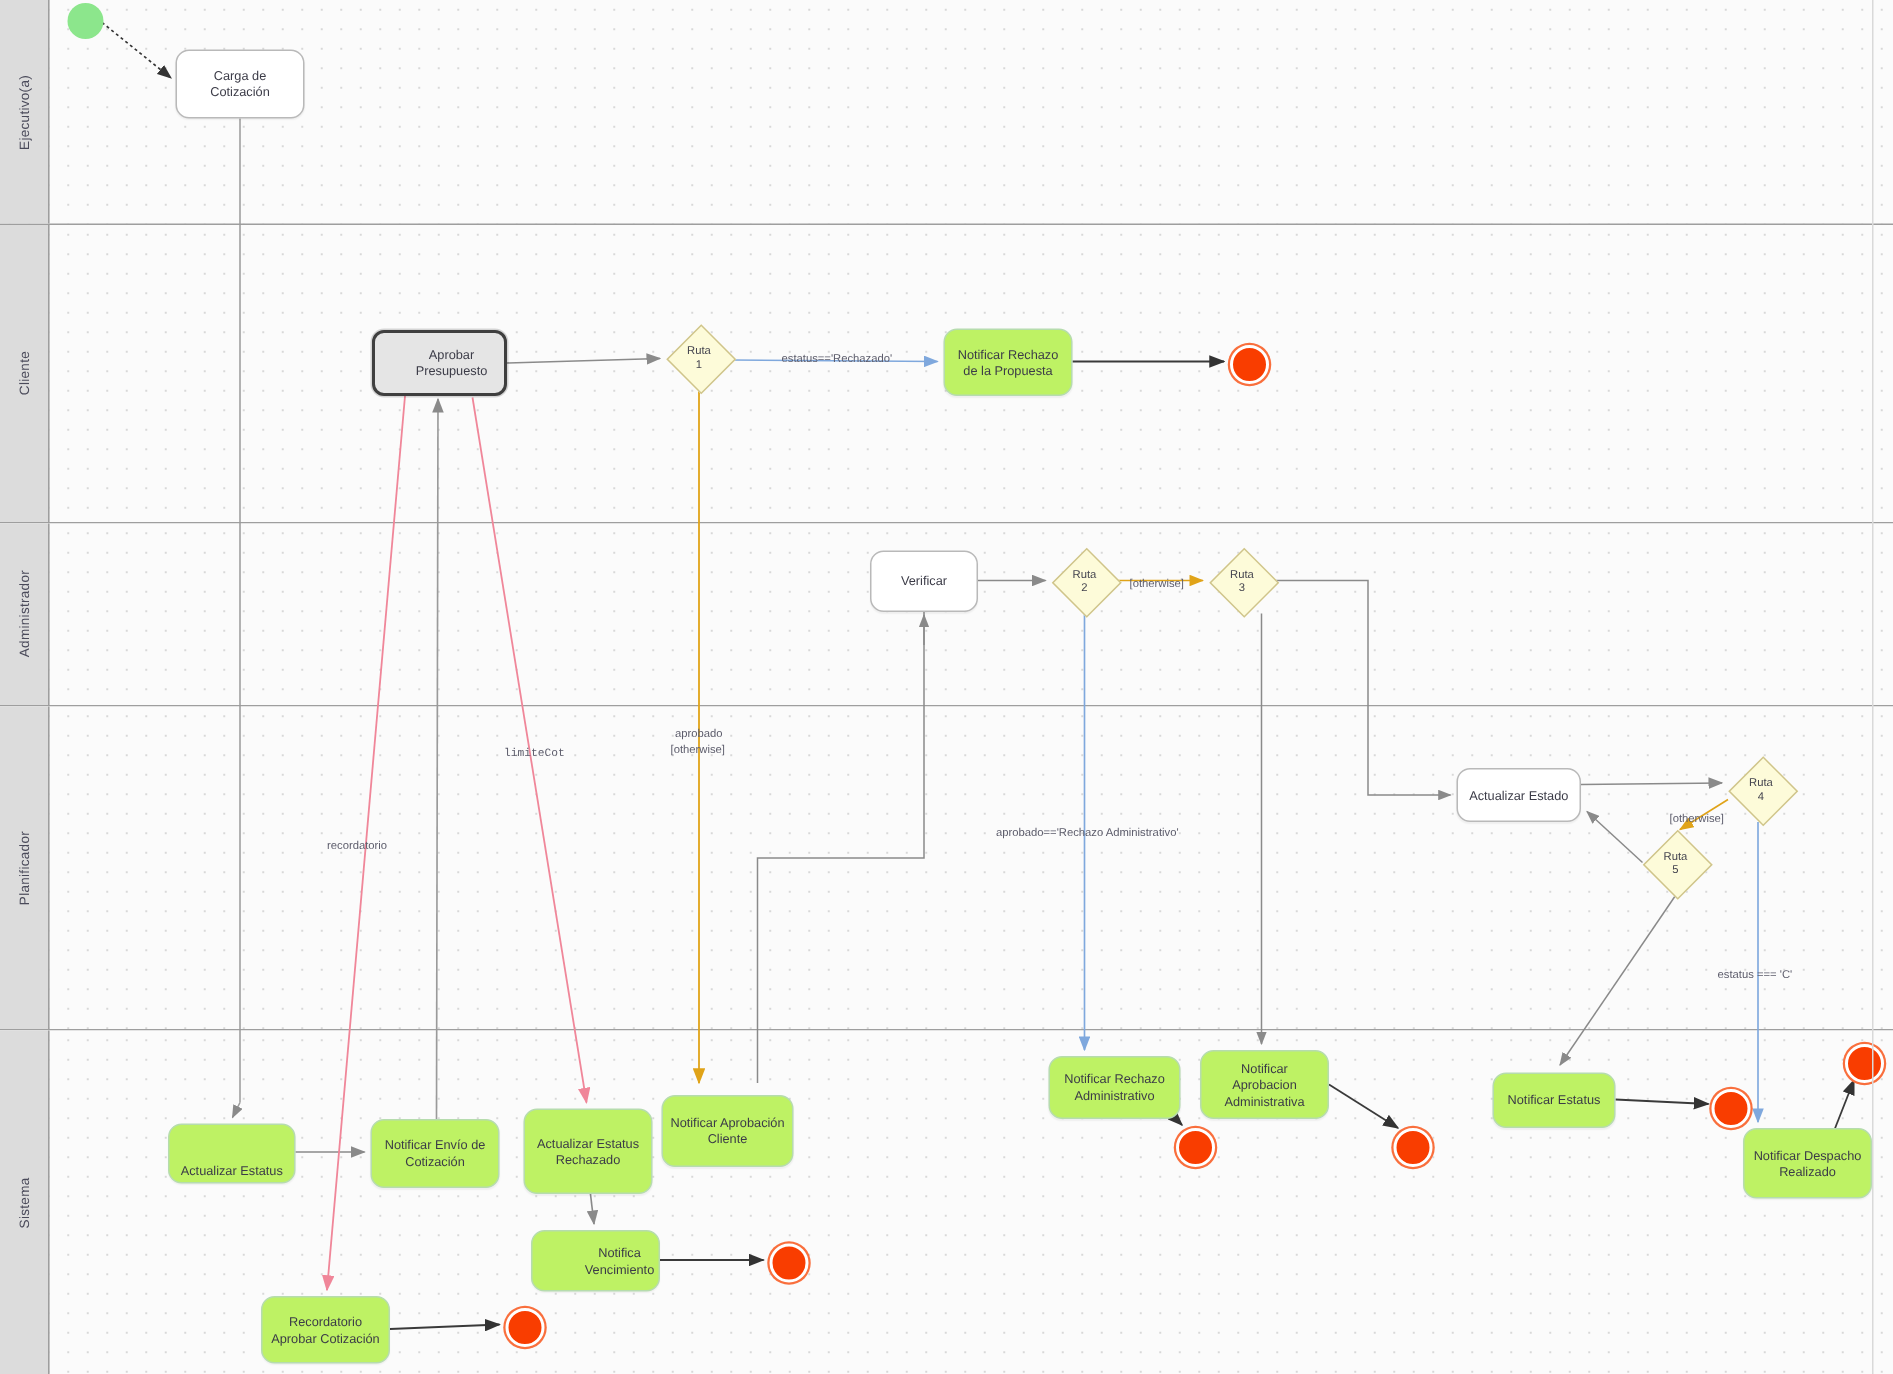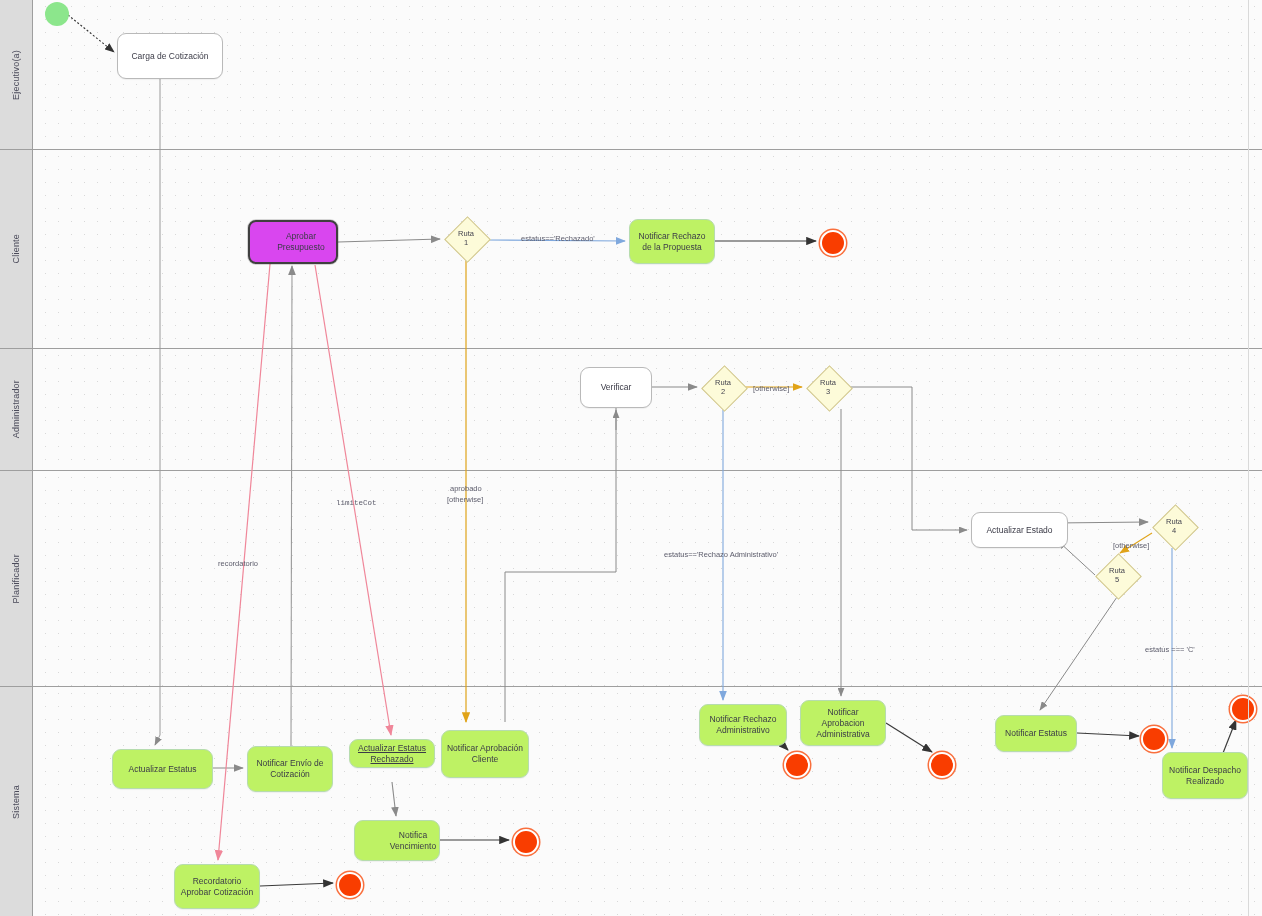--- a/index.html
+++ b/index.html
@@ -67,21 +67,21 @@
     background: #ffffff;
     border: 1px solid #b9b9b9;
     box-shadow: 0 1px 1px rgba(0,0,0,0.05);
   }
   .node.task-green {
     background: #bef264;
     border: 1px solid #b6dcae;
     box-shadow: 0 1px 1px rgba(0,0,0,0.05);
   }
   .node.task-selected {
-    background: #d946ef;
+    background: #e5e5e5;
     border: 2px solid #3f3f3f;
     border-radius: 8px;
     box-shadow: 0 0 0 1px rgba(0,0,0,0.15);
     font-weight: 400;
     padding-left: 20px;
   }
   
   .gateway {
     position: absolute;
     width: 44px;
@@ -263,21 +263,21 @@
 
     <path d="M886,723 L932,752" stroke="#3a3a3a" stroke-width="1.2" fill="none" marker-end="url(#ah-dark)"></path>
 
     <path d="M1077,733 L1139,736" stroke="#3a3a3a" stroke-width="1.2" fill="none" marker-end="url(#ah-dark)"></path>
 
     <path d="M1214,776 L1236,720" stroke="#3a3a3a" stroke-width="1.2" fill="none" marker-end="url(#ah-dark)"></path>
   </svg>
 
   <div id="node-layer">
       <div class="start-event" style="left: 45px; top: 2px; width: 24px; height: 24px;"></div>
-      <div class="node task-plain" style="left: 117px; top: 33px; width: 106px; height: 46px;">
+      <div class="node task-plain" style="left: 117px; top: 33px; width: 86px; height: 46px;">
         <span>Carga de Cotización</span>
       </div>
       <div class="node task-selected" style="left: 248px; top: 220px; width: 90px; height: 44px;">
         <span>Aprobar Presupuesto</span>
       </div>
       <div class="gateway" style="left: 444px; top: 216px; width: 44px; height: 44px;">
         <div class="dia"></div>
         <div class="glabel">
           <div>Ruta</div>
           <div>1</div>
@@ -297,44 +297,44 @@
           <div>2</div>
         </div>
       </div>
       <div class="gateway" style="left: 806px; top: 365px; width: 44px; height: 44px;">
         <div class="dia"></div>
         <div class="glabel">
           <div>Ruta</div>
           <div>3</div>
         </div>
       </div>
-      <div class="node task-plain" style="left: 971px; top: 512px; width: 97px; height: 36px;">
+      <div class="node task-plain" style="left: 971px; top: 512px; width: 83px; height: 36px;">
         <span>Actualizar Estado</span>
       </div>
       <div class="gateway" style="left: 1152px; top: 504px; width: 44px; height: 44px;">
         <div class="dia"></div>
         <div class="glabel">
           <div>Ruta</div>
           <div>4</div>
         </div>
       </div>
       <div class="gateway" style="left: 1095px; top: 553px; width: 44px; height: 44px;">
         <div class="dia"></div>
         <div class="glabel">
           <div>Ruta</div>
           <div>5</div>
         </div>
       </div>
-      <div class="node task-green" style="left: 112px; top: 749px; width: 101px; height: 40px;">
+      <div class="node task-green" style="left: 112px; top: 749px; width: 85px; height: 40px; align-items: flex-end;">
         <span>Actualizar Estatus</span>
       </div>
       <div class="node task-green" style="left: 247px; top: 746px; width: 86px; height: 46px;">
         <span>Notificar Envío de Cotización</span>
       </div>
-      <div class="node task-green" style="left: 349px; top: 739px; width: 86px; height: 29px; text-decoration: underline;">
+      <div class="node task-green" style="left: 349px; top: 739px; width: 86px; height: 57px;">
         <span>Actualizar Estatus Rechazado</span>
       </div>
       <div class="node task-green" style="left: 441px; top: 730px; width: 88px; height: 48px;">
         <span>Notificar Aprobación Cliente</span>
       </div>
       <div class="node task-green" style="left: 354px; top: 820px; width: 86px; height: 41px; padding-left: 36px;">
         <span>Notifica Vencimiento</span>
       </div>
       <div class="end-event" style="left: 513px; top: 829px;"></div>
       <div class="node task-green" style="left: 174px; top: 864px; width: 86px; height: 45px;">
@@ -359,19 +359,19 @@
       <div class="end-event" style="left: 1230px; top: 696px;"></div>
     </div>
 
   <div id="edge-label-layer">
       <div class="edge-label" style="left: 521px; top: 234px; color: rgb(92, 92, 107);">estatus=='Rechazado'</div>
       <div class="edge-label" style="left: 753px; top: 384px; color: rgb(92, 92, 107);">[otherwise]</div>
       <div class="edge-label" style="left: 218px; top: 559px; color: rgb(92, 92, 107);">recordatorio</div>
       <div class="edge-label" style="left: 336px; top: 498px; color: rgb(92, 92, 107); font-family: Liberation Mono, monospace;">limiteCot</div>
       <div class="edge-label" style="left: 450px; top: 484px; color: rgb(92, 92, 107);">aprobado</div>
       <div class="edge-label" style="left: 447px; top: 495px; color: rgb(92, 92, 107);">[otherwise]</div>
-      <div class="edge-label" style="left: 664px; top: 550px; color: rgb(92, 92, 107);">estatus=='Rechazo Administrativo'</div>
+      <div class="edge-label" style="left: 664px; top: 550px; color: rgb(92, 92, 107);">aprobado=='Rechazo Administrativo'</div>
       <div class="edge-label" style="left: 1113px; top: 541px; color: rgb(92, 92, 107);">[otherwise]</div>
       <div class="edge-label" style="left: 1145px; top: 645px; color: rgb(92, 92, 107);">estatus === 'C'</div>
     </div>
 
   <div class="right-rule"></div>
 </div>
 
 </body></html>

